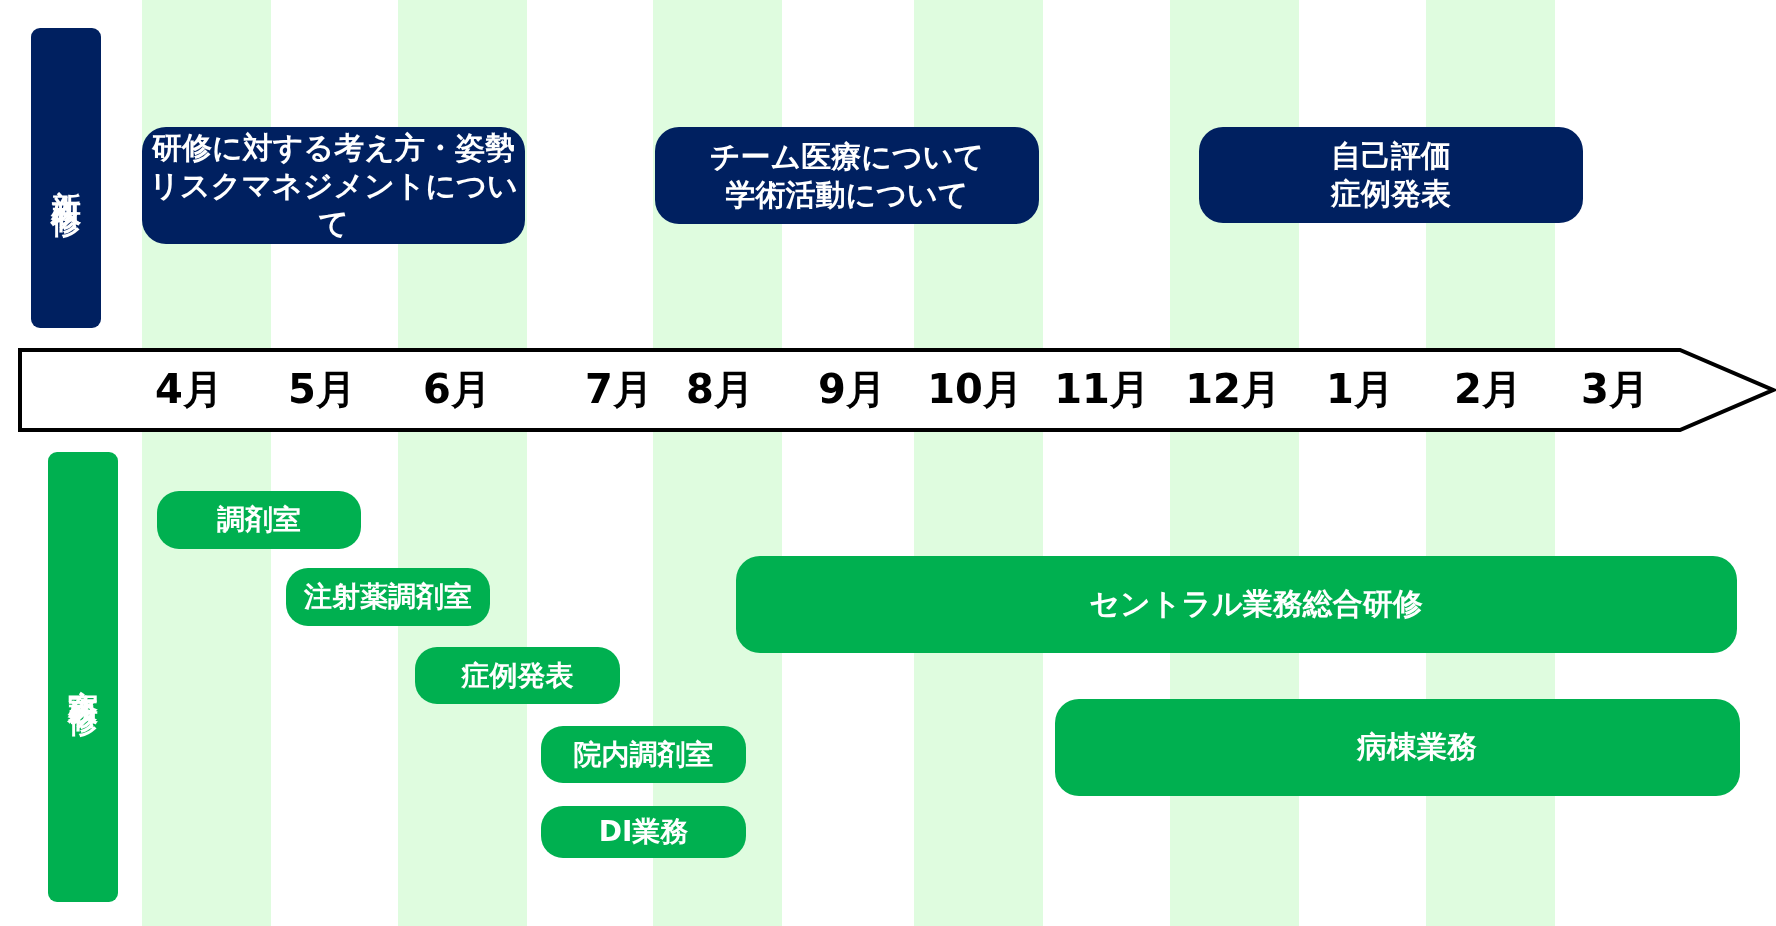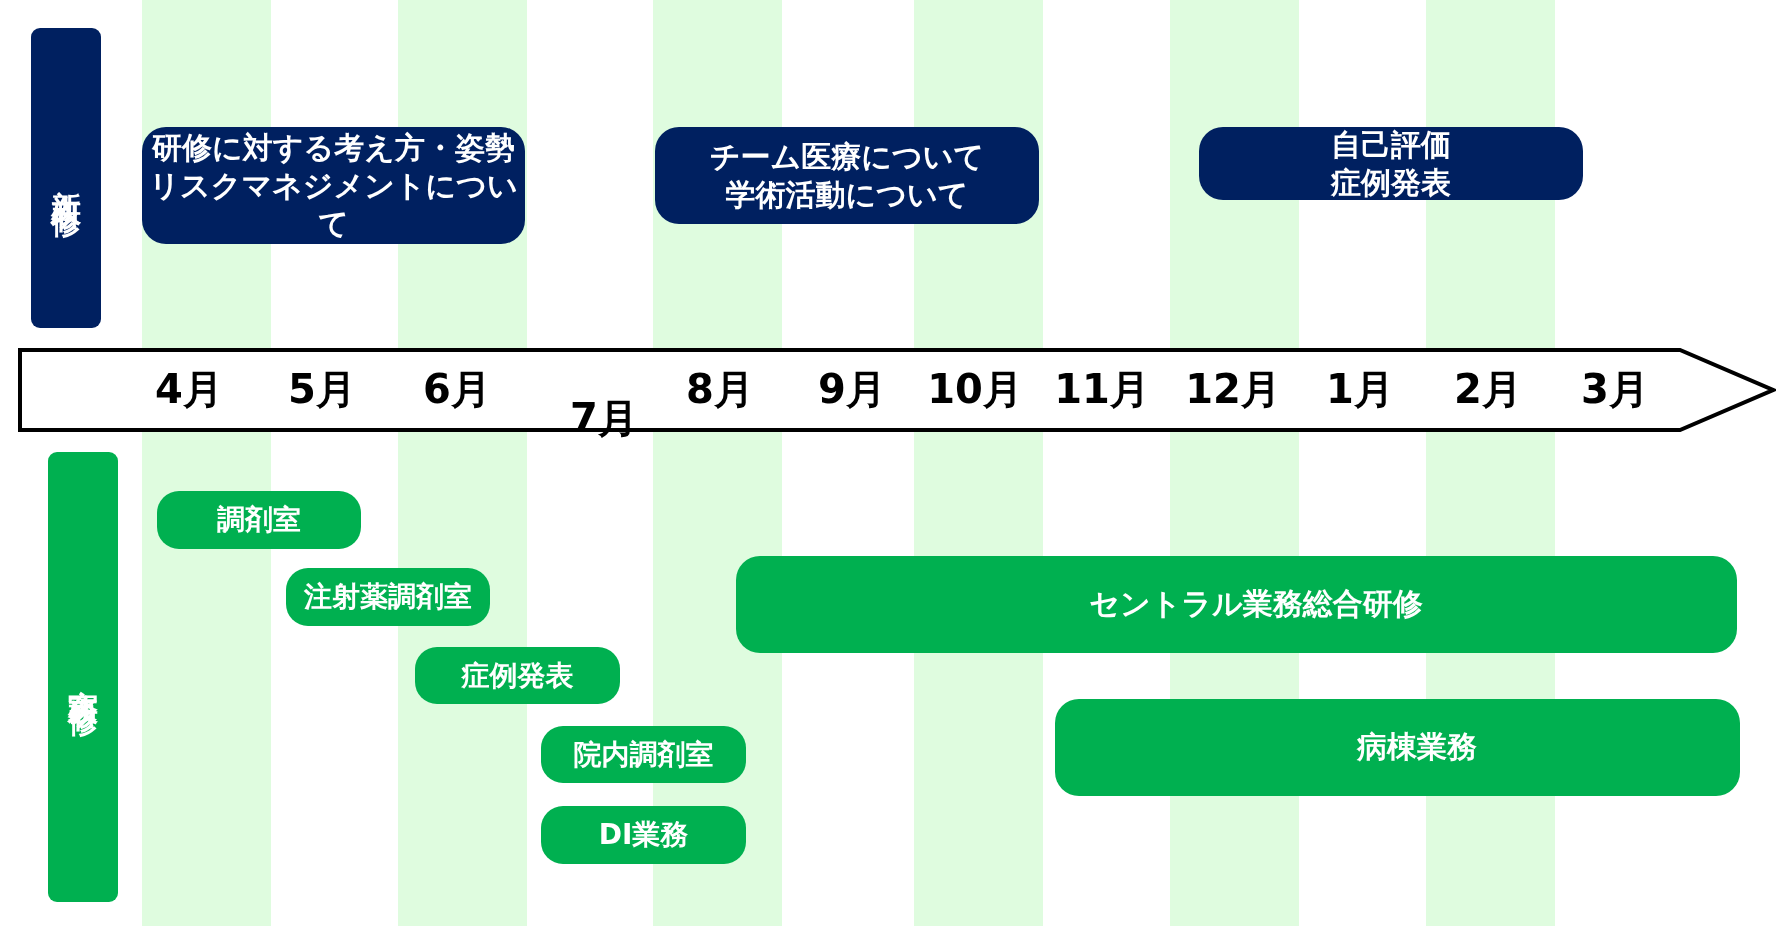--- a/index.html
+++ b/index.html
@@ -39,33 +39,33 @@
 </div>
 
 <div class="box top navy" style="left:142px;top:127px;width:383px;height:117px;">
   <div>研修に対する考え方・姿勢</div>
   <div>リスクマネジメントについて</div>
 </div>
 <div class="box top navy" style="left:655px;top:127px;width:384px;height:97px;">
   <div>チーム医療について</div>
   <div>学術活動について</div>
 </div>
-<div class="box top navy" style="left:1199px;top:127px;width:384px;height:73px;">
+<div class="box top navy" style="left:1199px;top:127px;width:384px;height:96px;">
   <div>自己評価</div>
   <div>症例発表</div>
 </div>
 
 <svg class="timeline" width="1776" height="926" viewBox="0 0 1776 926">
   <polygon points="20,350 1680,350 1773,390 1680,430 20,430" fill="#ffffff" stroke="#000000" stroke-width="4" stroke-linejoin="miter"></polygon>
 </svg>
 
 <div class="month" style="left:189px;">4月</div>
 <div class="month" style="left:322px;">5月</div>
 <div class="month" style="left:457px;">6月</div>
-<div class="month" style="left:604px;margin-top:29px;">7月</div>
+<div class="month" style="left:619px;">7月</div>
 <div class="month" style="left:720px;">8月</div>
 <div class="month" style="left:852px;">9月</div>
 <div class="month" style="left:975px;">10月</div>
 <div class="month" style="left:1102px;">11月</div>
 <div class="month" style="left:1233px;">12月</div>
 <div class="month" style="left:1360px;">1月</div>
 <div class="month" style="left:1488px;">2月</div>
 <div class="month" style="left:1615px;">3月</div>
 
 <div class="box bot green" style="left:141px;top:491px;width:204px;height:58px;">
@@ -73,21 +73,21 @@
 </div>
 <div class="box bot green" style="left:270px;top:568px;width:204px;height:58px;">
   <span>注射薬調剤室</span>
 </div>
 <div class="box bot green" style="left:399px;top:647px;width:205px;height:57px;">
   <span>症例発表</span>
 </div>
 <div class="box bot green" style="left:525px;top:726px;width:205px;height:57px;">
   <span>院内調剤室</span>
 </div>
-<div class="box bot green" style="left:525px;top:806px;width:205px;height:58px;">
+<div class="box bot green" style="left:525px;top:806px;width:205px;height:52px;">
   <span>DI業務</span>
 </div>
 <div class="box big green" style="left:720px;top:556px;width:962px;height:97px;">
   <span>セントラル業務総合研修</span>
 </div>
 <div class="box big green" style="left:1039px;top:699px;width:646px;height:97px;">
   <span>病棟業務</span>
 </div>
 
 </body></html>

